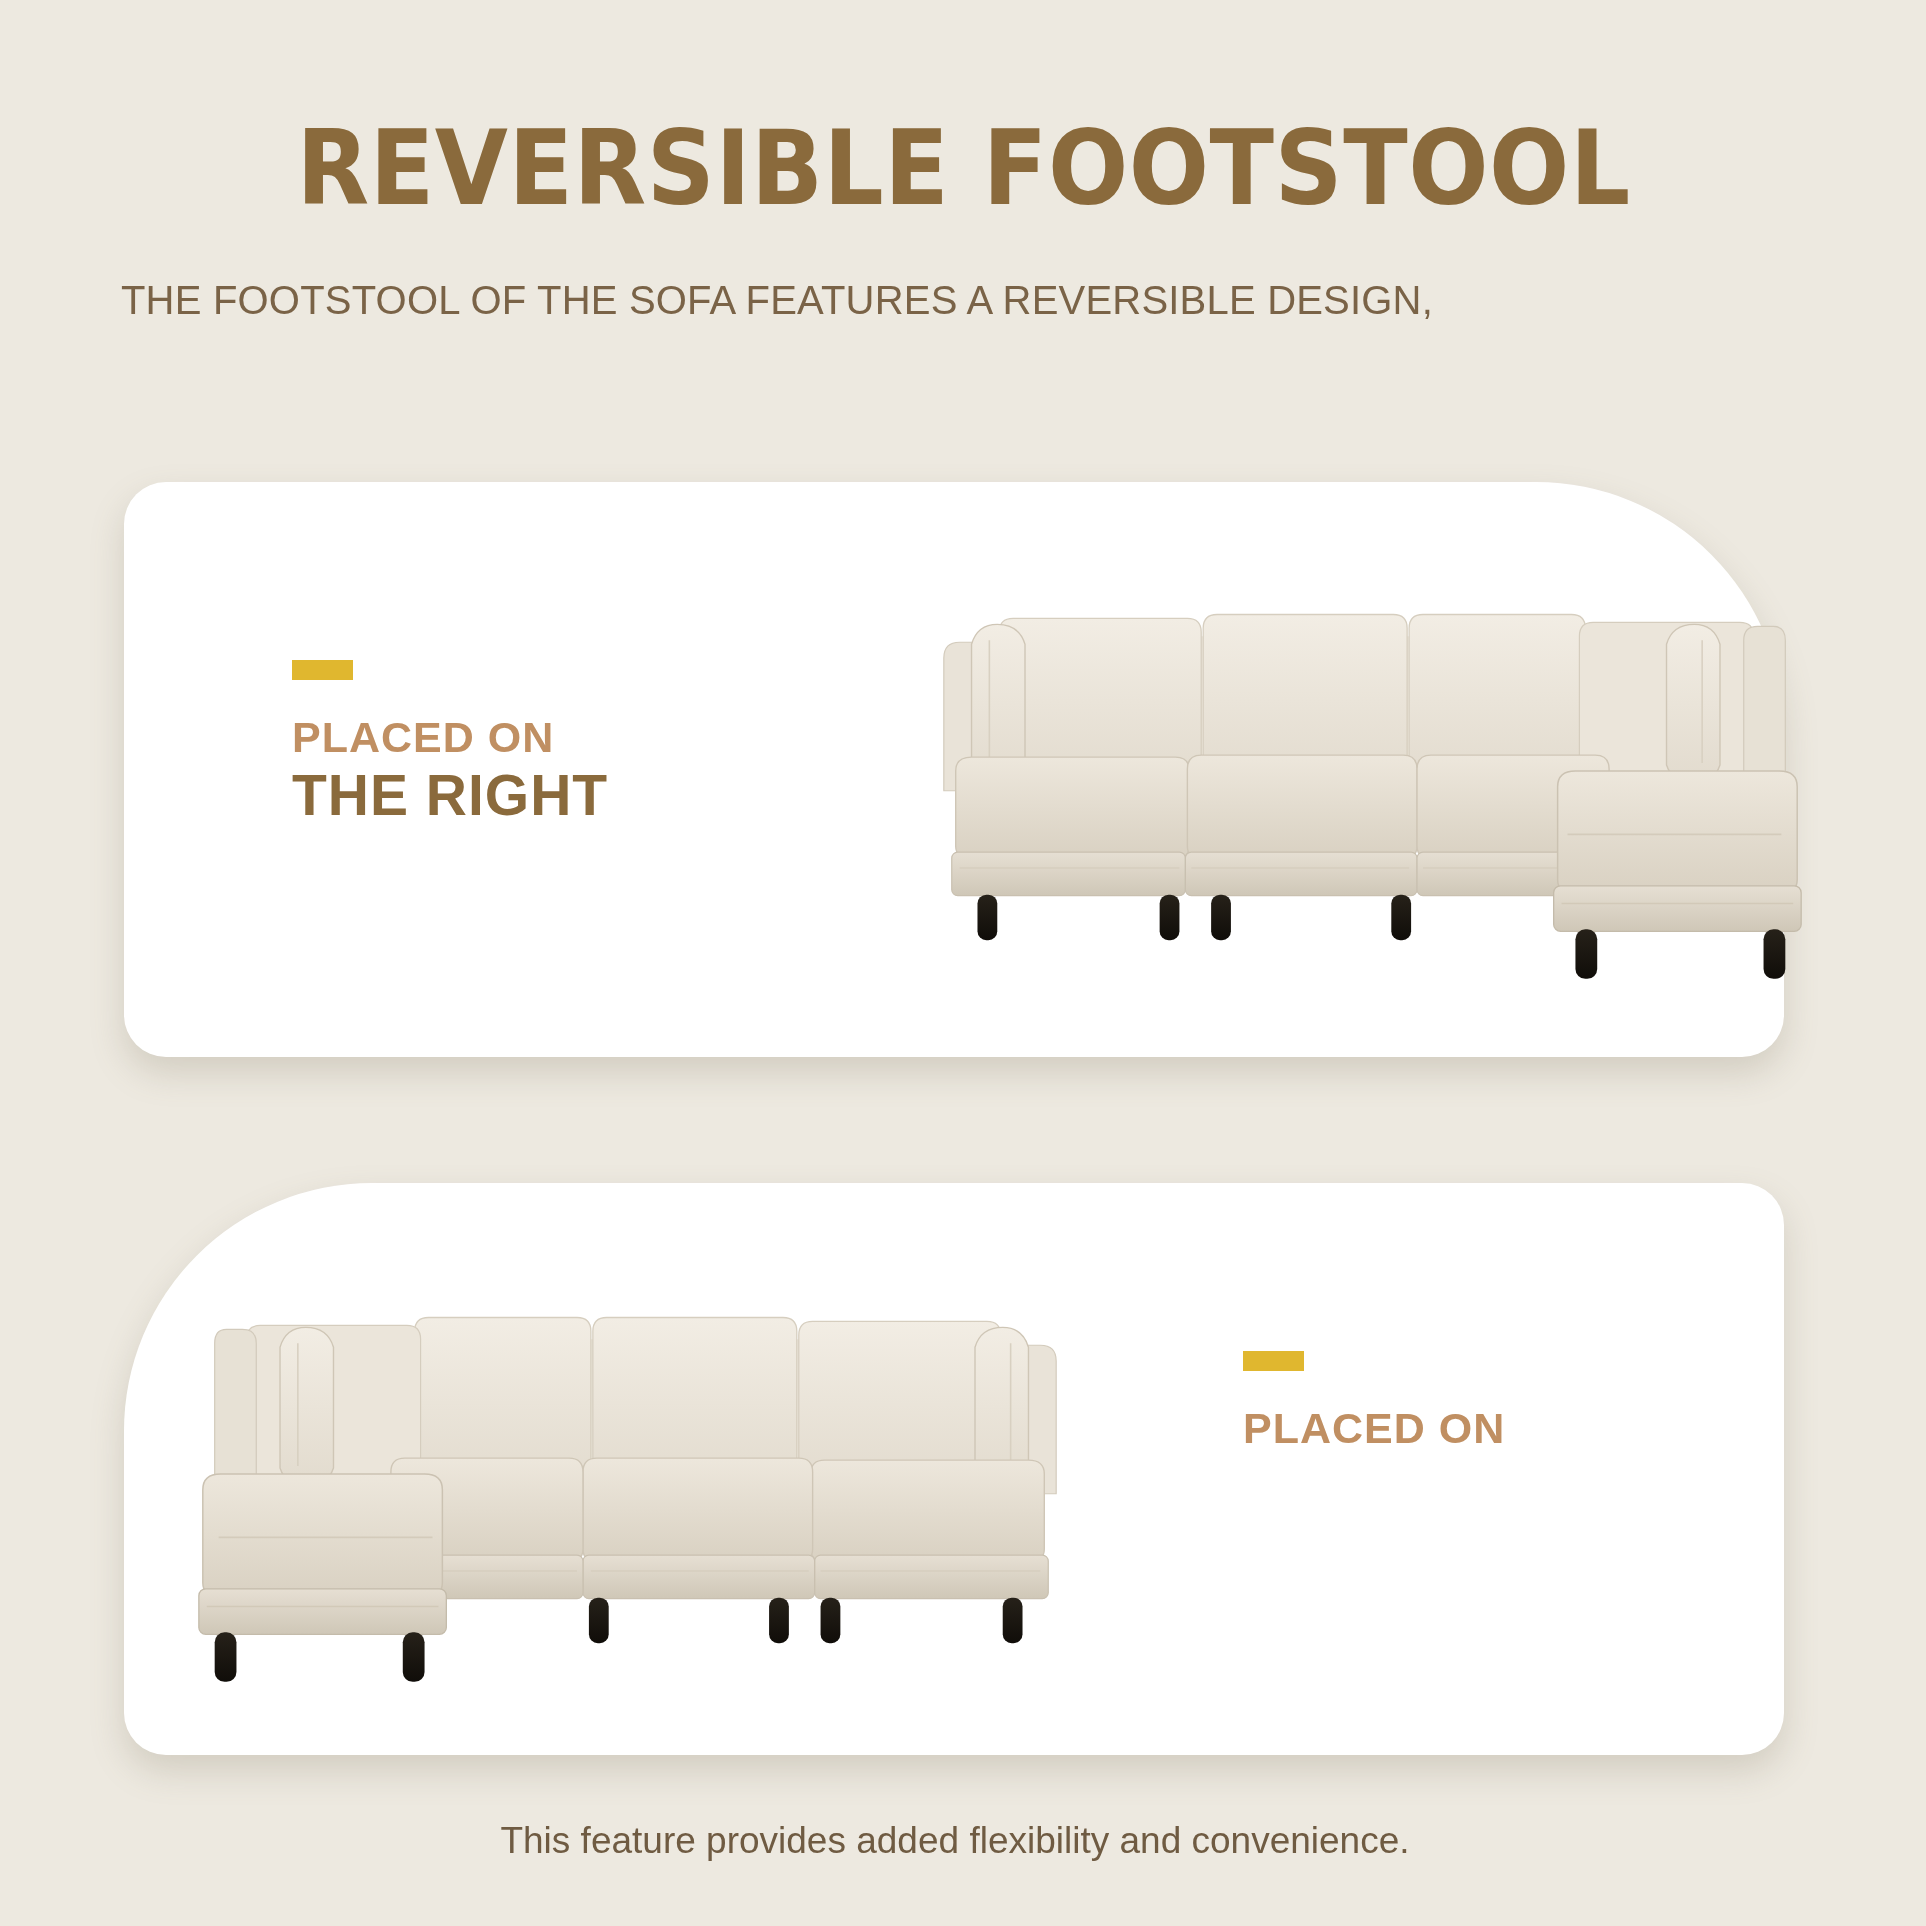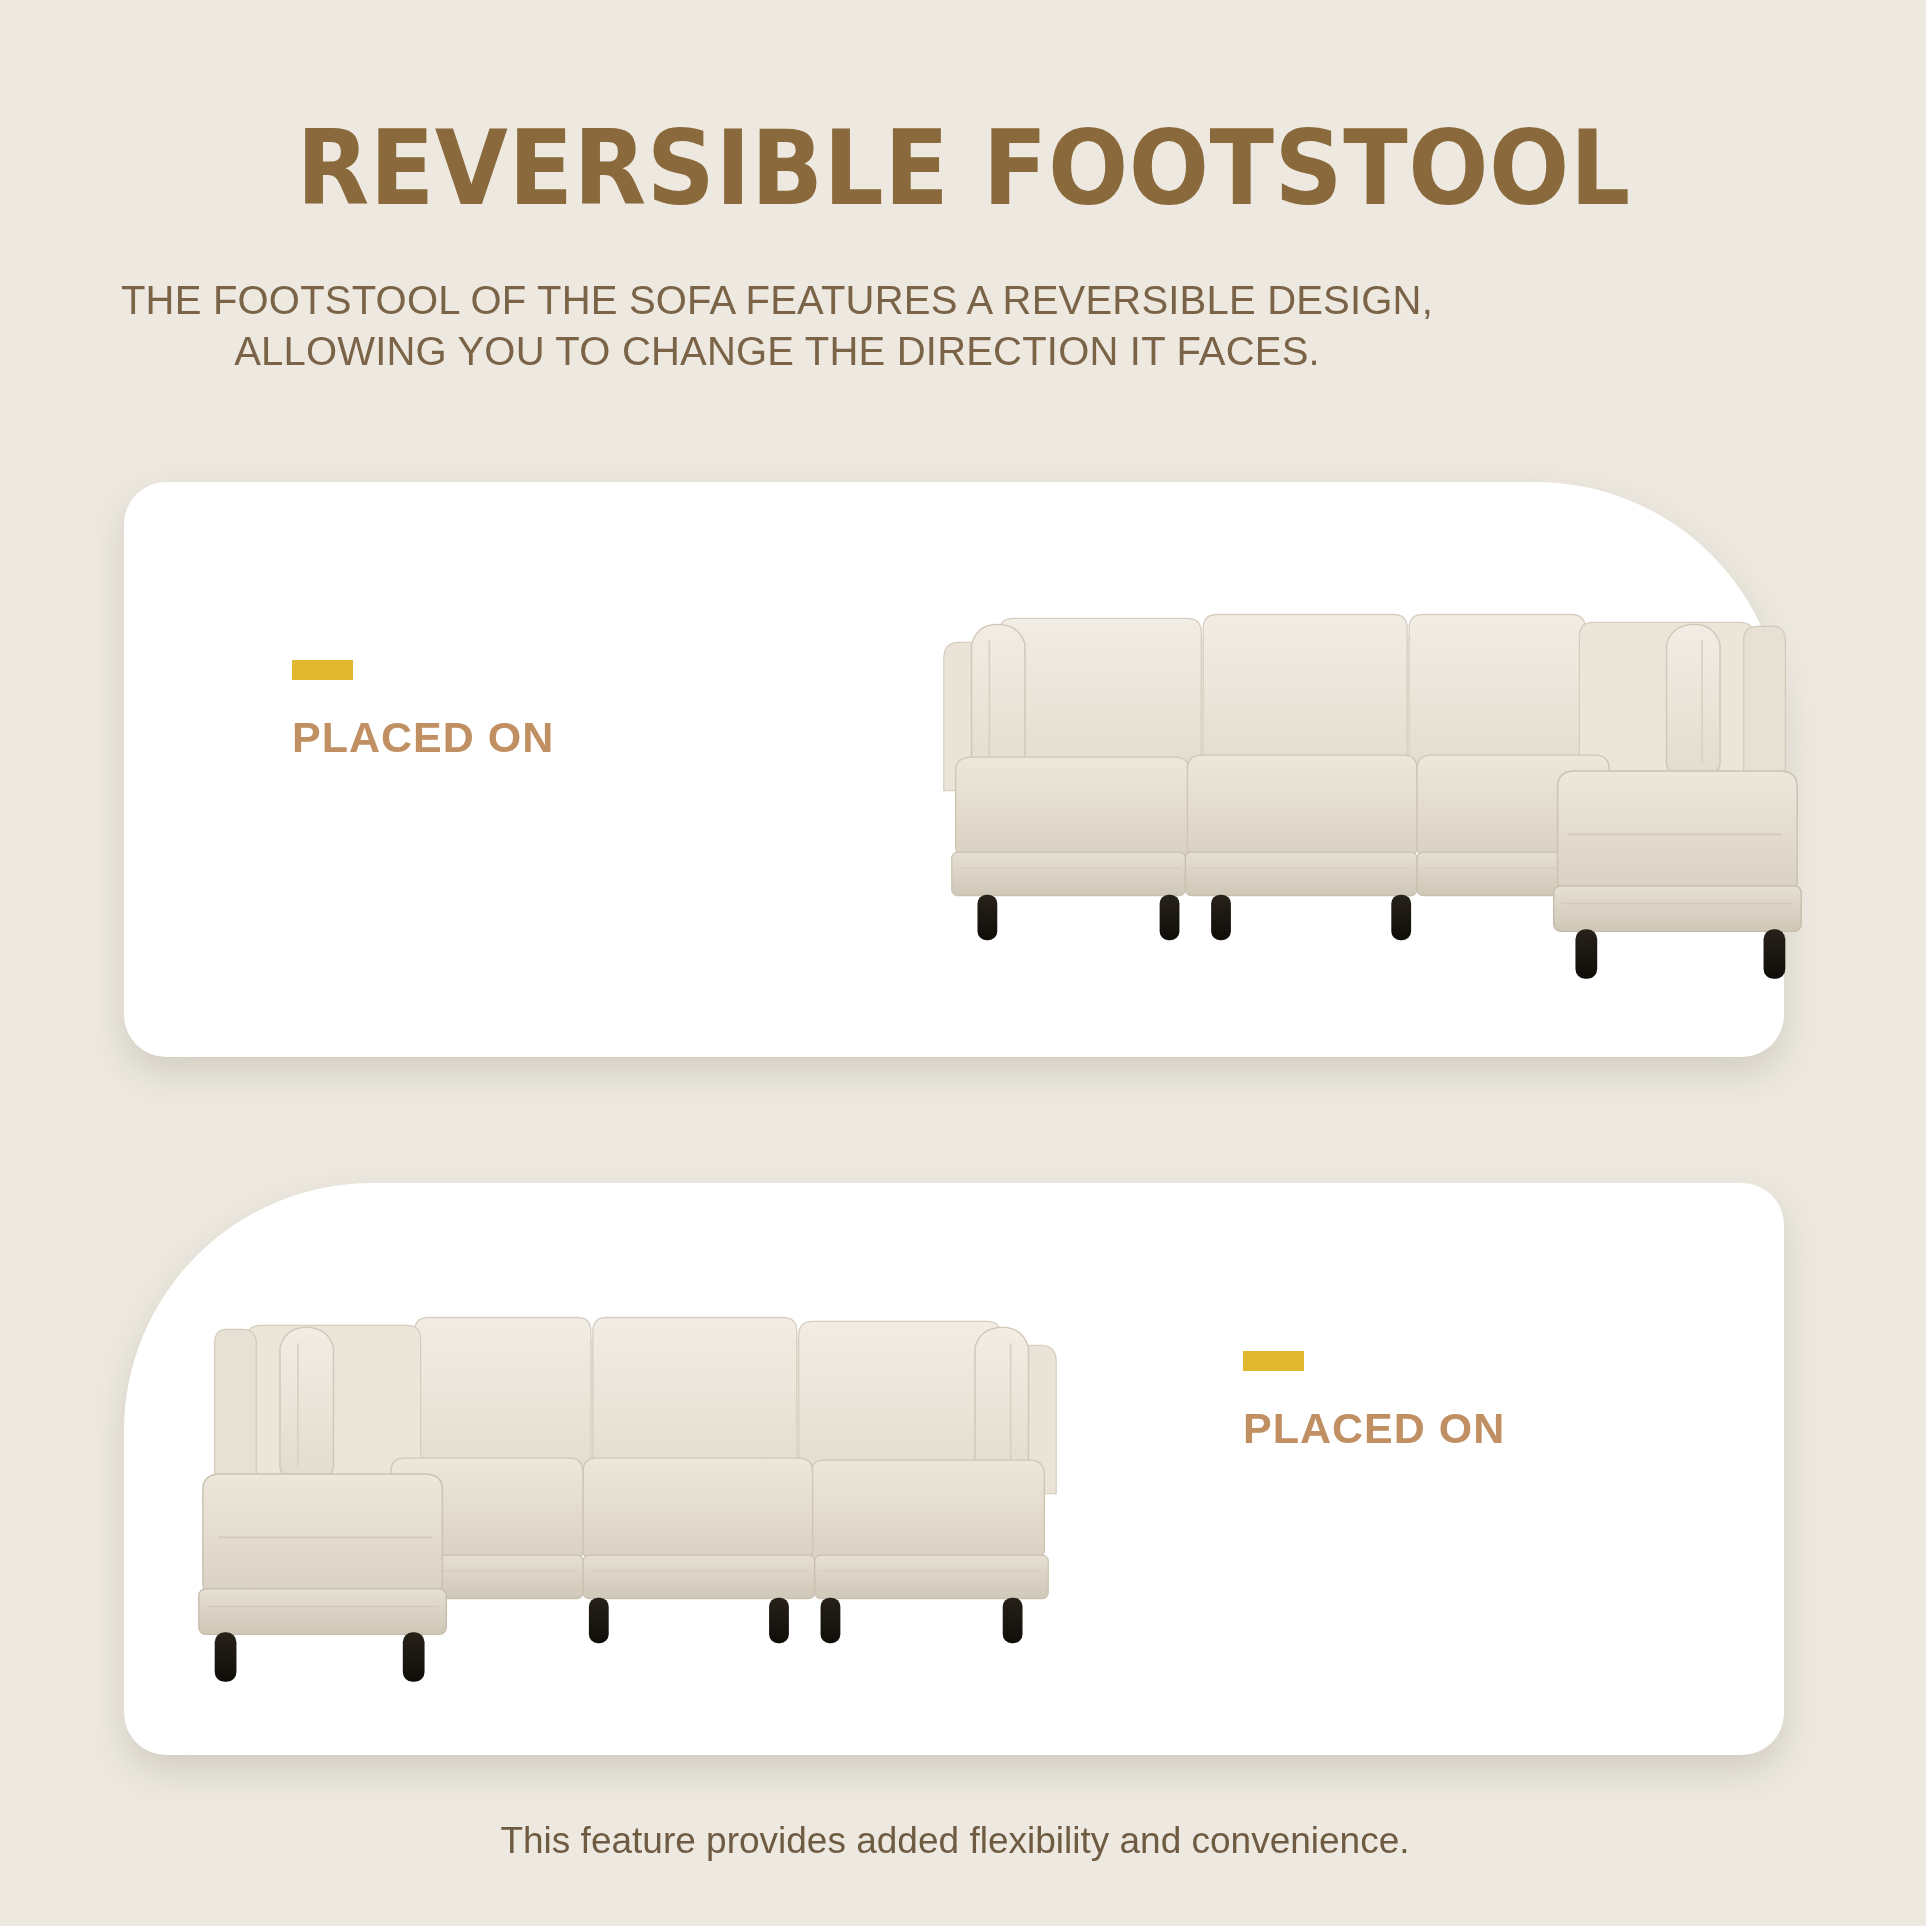--- a/index.html
+++ b/index.html
@@ -89,29 +89,29 @@
   #sofa-left{left:59px;top:61px;}
   .sofa-svg{display:block;}
 </style>
 </head>
 <body>
 
 <div class="header">
   <h1 class="main-title">REVERSIBLE FOOTSTOOL</h1>
   <div class="subtitle">
     <span>THE FOOTSTOOL OF THE SOFA FEATURES A REVERSIBLE DESIGN,</span>
-    <span>ALLOWING YOU TO CHANGE THE DIRECTION IT FACES.</span>
   </div>
 </div>
 
 <div class="card" id="card-right">
 
   <div class="label-block" id="label-right">
     <div class="accent-bar"></div>
     <div class="lbl-line1">PLACED ON</div>
+    <div class="lbl-line2">THE RIGHT</div>
   </div>
 
   <div class="sofa-wrap" id="sofa-right">
     <svg class="sofa-svg" width="891" height="446" viewBox="0 0 900 450" xmlns="http://www.w3.org/2000/svg">
       <defs>
         <linearGradient id="fabA" x1="0" y1="0" x2="0" y2="1">
           <stop offset="0%" stop-color="#F2EDE4"></stop>
             <stop offset="100%" stop-color="#E2DBCE"></stop>
         </linearGradient>
         <linearGradient id="fabB" x1="0" y1="0" x2="0" y2="1">

